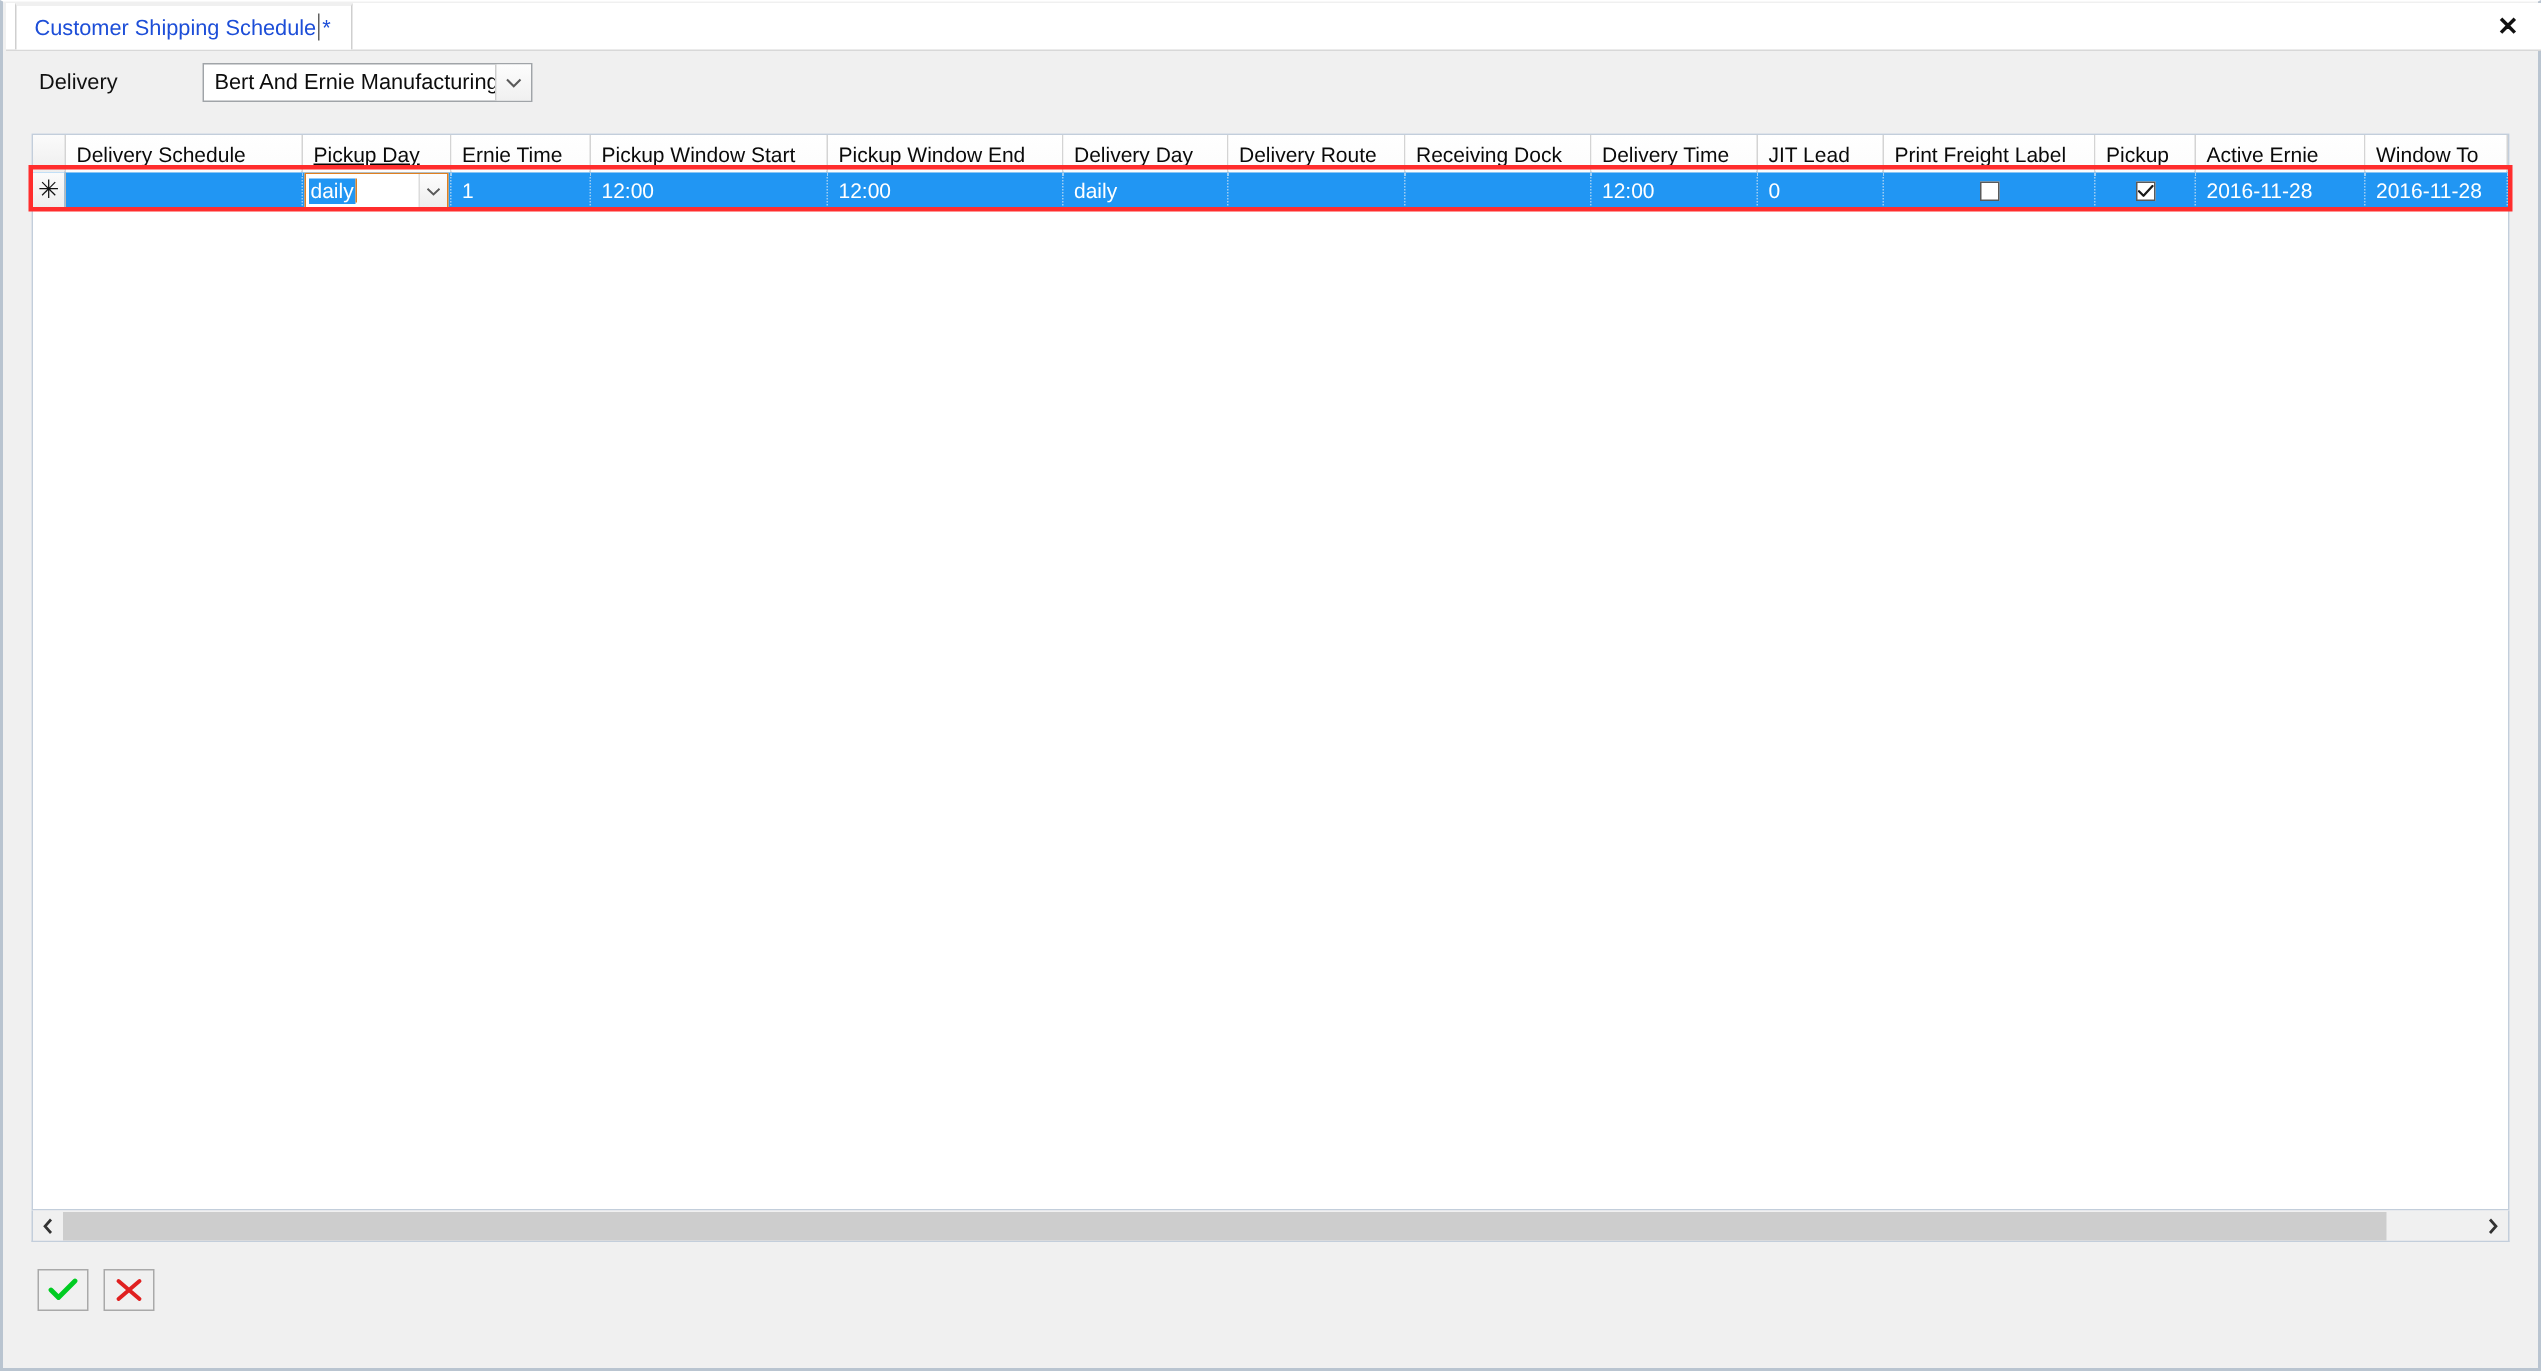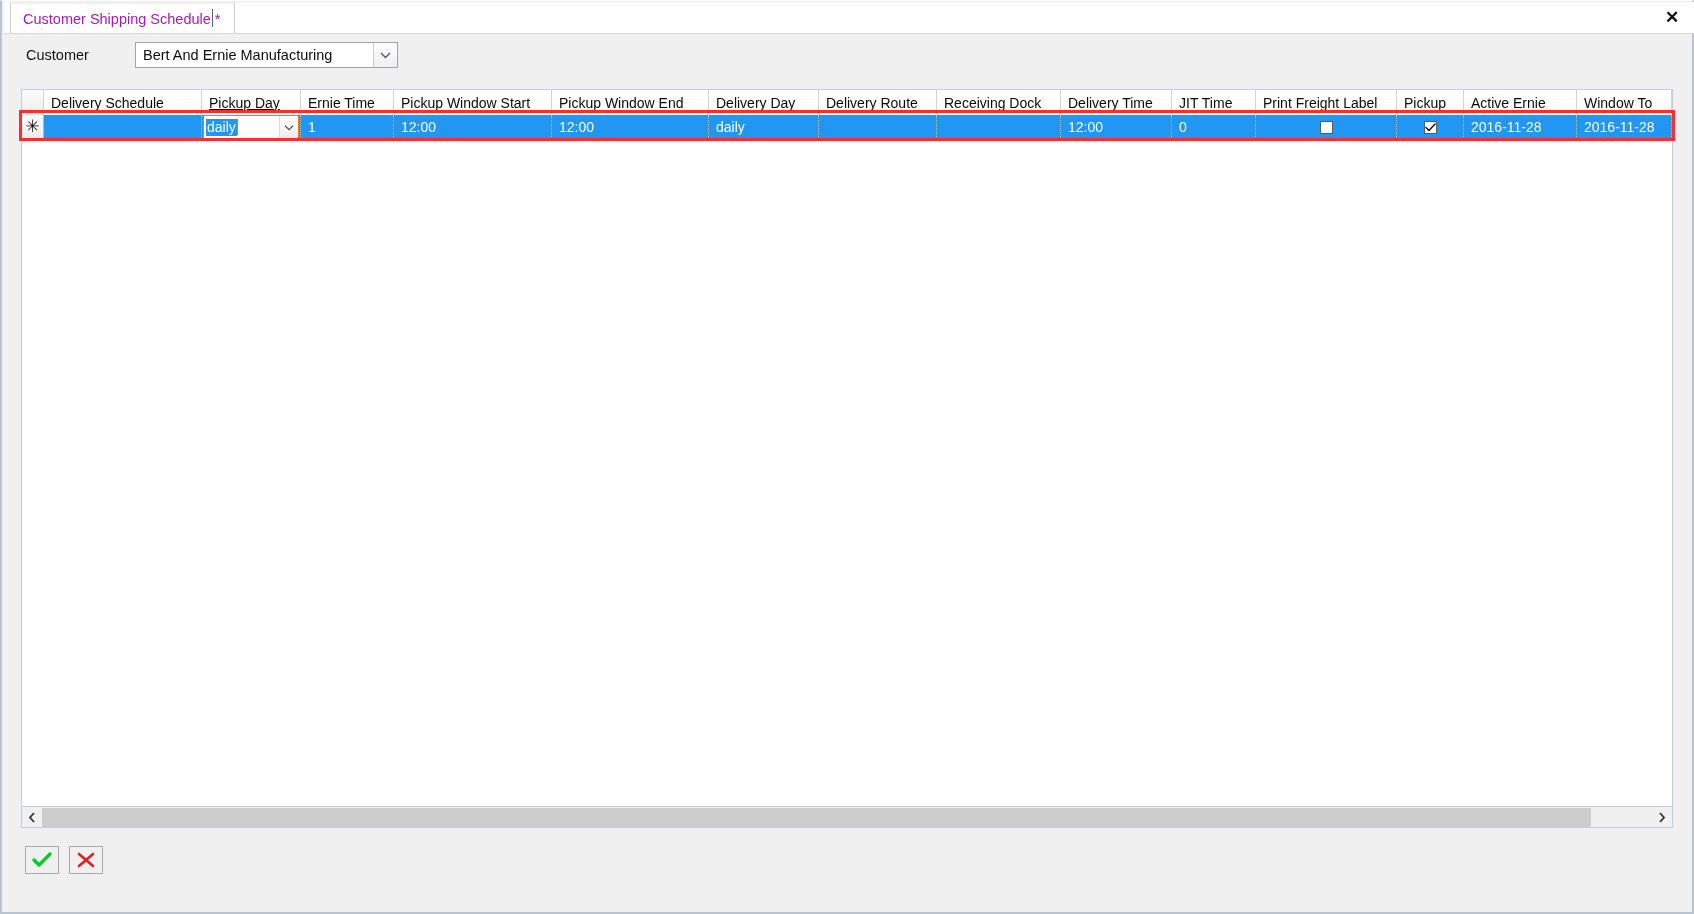--- a/index.html
+++ b/index.html
@@ -36,21 +36,21 @@
     position: absolute;
     left: 6px; top: 0px;
     height: 31px;
     padding: 0 14px 0 12px;
     display: flex; align-items: center;
     background: #ffffff;
     border: 1px solid #cfcfcf;
     border-top: 2px solid #f0f0f0;
     border-bottom: none;
     font-size: 14.5px;
-    color: #a21caf;
+    color: #1d4ed8;
     white-space: nowrap;
   }
   .tab-caret {
     position: absolute;
     left: 208px; top: 7px;
     width: 1px; height: 18px;
     background: #606060;
   }
   .close-btn {
     position: absolute;
@@ -71,21 +71,21 @@
   }
   .customer-label {
     position: absolute;
     left: 24px; top: 13px;
     font-size: 14.5px;
     color: #111;
   }
   .combo {
     position: absolute;
     left: 133px; top: 8px;
-    width: 263px; height: 26px;
+    width: 220px; height: 26px;
     background: #ffffff;
     border: 1px solid #a0a4a8;
     display: flex; align-items: center;
   }
   .combo-text {
     padding-left: 7px;
     font-size: 14.5px;
     color: #0d0d0d;
     white-space: nowrap;
     overflow: hidden;
@@ -270,21 +270,21 @@
 
   <div class="tabbar">
     <div class="tab">
       <span>Customer Shipping Schedule *</span>
     </div>
     <div class="tab-caret"></div>
     <div class="close-btn">✕</div>
   </div>
 
   <div class="customer-row">
-    <div class="customer-label">Customer</div>
+    <div class="customer-label">Delivery</div>
     <div class="combo">
       <div class="combo-text">Bert And Ernie Manufacturing</div>
       <div class="combo-arrow">
         <svg width="11" height="8" viewBox="0 0 11 8" aria-hidden="true">
           <path d="M1 2 L5.5 6.5 L10 2" fill="none" stroke="#5a5a5a" stroke-width="1.4"></path>
         </svg>
       </div>
     </div>
   </div>
 
@@ -294,21 +294,21 @@
         <div class="hcell rowhdr" style="width: 22px; flex: 0 0 22px;"></div>
         <div class="hcell" style="width: 158px; flex: 0 0 158px;">Delivery Schedule</div>
         <div class="hcell" style="width: 99px; flex: 0 0 99px; text-decoration: underline;">Pickup Day</div>
         <div class="hcell" style="width: 93px; flex: 0 0 93px;">Ernie Time</div>
         <div class="hcell" style="width: 158px; flex: 0 0 158px;">Pickup Window Start</div>
         <div class="hcell" style="width: 157px; flex: 0 0 157px;">Pickup Window End</div>
         <div class="hcell" style="width: 110px; flex: 0 0 110px;">Delivery Day</div>
         <div class="hcell" style="width: 118px; flex: 0 0 118px;">Delivery Route</div>
         <div class="hcell" style="width: 124px; flex: 0 0 124px;">Receiving Dock</div>
         <div class="hcell" style="width: 111px; flex: 0 0 111px;">Delivery Time</div>
-        <div class="hcell" style="width: 84px; flex: 0 0 84px;">JIT Time</div>
+        <div class="hcell" style="width: 84px; flex: 0 0 84px;">JIT Lead</div>
         <div class="hcell" style="width: 141px; flex: 0 0 141px;">Print Freight Label</div>
         <div class="hcell" style="width: 67px; flex: 0 0 67px;">Pickup</div>
         <div class="hcell" style="width: 113px; flex: 0 0 113px;">Active Ernie</div>
         <div class="hcell" style="width: 95px; flex: 0 0 95px;">Window To</div>
       </div>
 
     <div class="grid-body">
       <div class="grid-row" id="grid-row">
           <div class="cell rowhdr" style="width: 22px; flex: 0 0 22px;">
             <span class="newrow-marker">✳</span>

